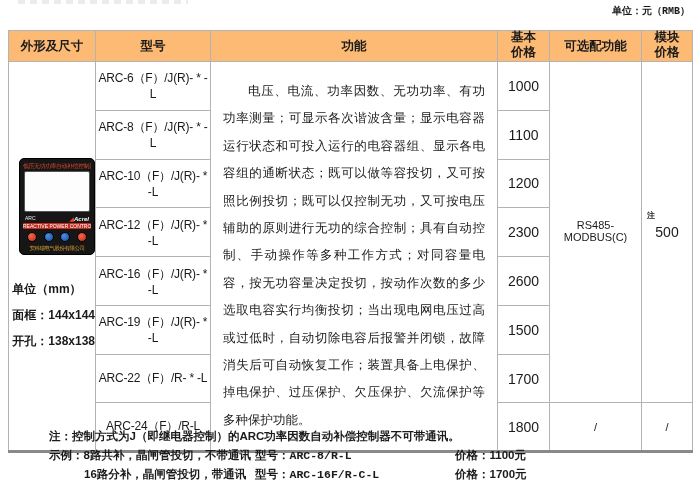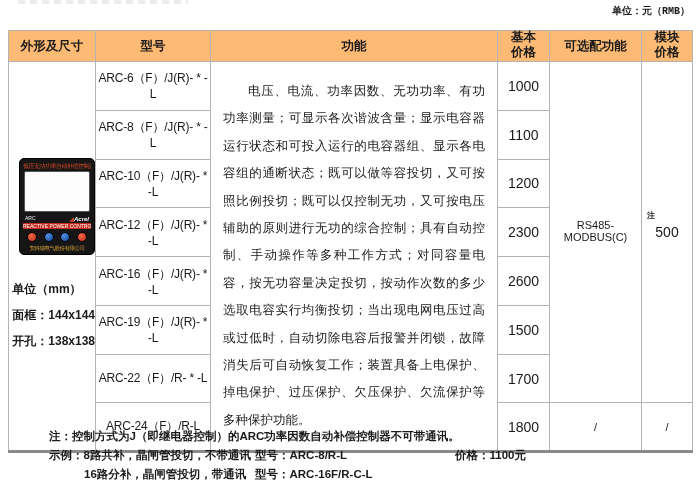--- a/index.html
+++ b/index.html
@@ -54,21 +54,21 @@
           text-align:left; white-space:nowrap; }
 
   .rs-wrap { position:relative; display:inline-block; font-size:11px; font-weight:500; }
   .rs-wrap sup { position:absolute; top:-9px; right:-14px; font-size:8px; font-weight:600; }
 
   .footnotes { position:absolute; left:9px; top:427px; right:14px; font-size:11.5px; font-weight:600;
                line-height:19px;margin-left:40px; }
   .example-row { display:flex; }
   .ex-desc { width:206px; white-space:nowrap; }
   .ex-desc.indent { padding-left:35px; }
-  .ex-model { width:200px; white-space:nowrap; }
+  .ex-model { width:200px; white-space:nowrap;font-family:Liberation Mono, monospace; }
   .ex-price { flex:1; white-space:nowrap; }
 </style>
 </head>
 <body>
 
 <div class="remnant"></div>
 
 <div class="unit-note">单位：元（RMB）</div>
 
 <table>
@@ -165,14 +165,15 @@
 <div class="footnotes">
   <div class="note">注：控制方式为J（即继电器控制）的ARC功率因数自动补偿控制器不可带通讯。</div>
   <div class="example-row">
     <span class="ex-desc"><span>示例：</span><span>8路共补，晶闸管投切，不带通讯</span></span>
     <span class="ex-model">型号：ARC-8/R-L</span>
     <span class="ex-price">价格：1100元</span>
   </div>
   <div class="example-row">
     <span class="ex-desc indent"><span>16路分补，晶闸管投切，带通讯</span></span>
     <span class="ex-model">型号：ARC-16F/R-C-L</span>
+    <span class="ex-price">价格：1700元</span>
   </div>
 </div>
 
 </body></html>

